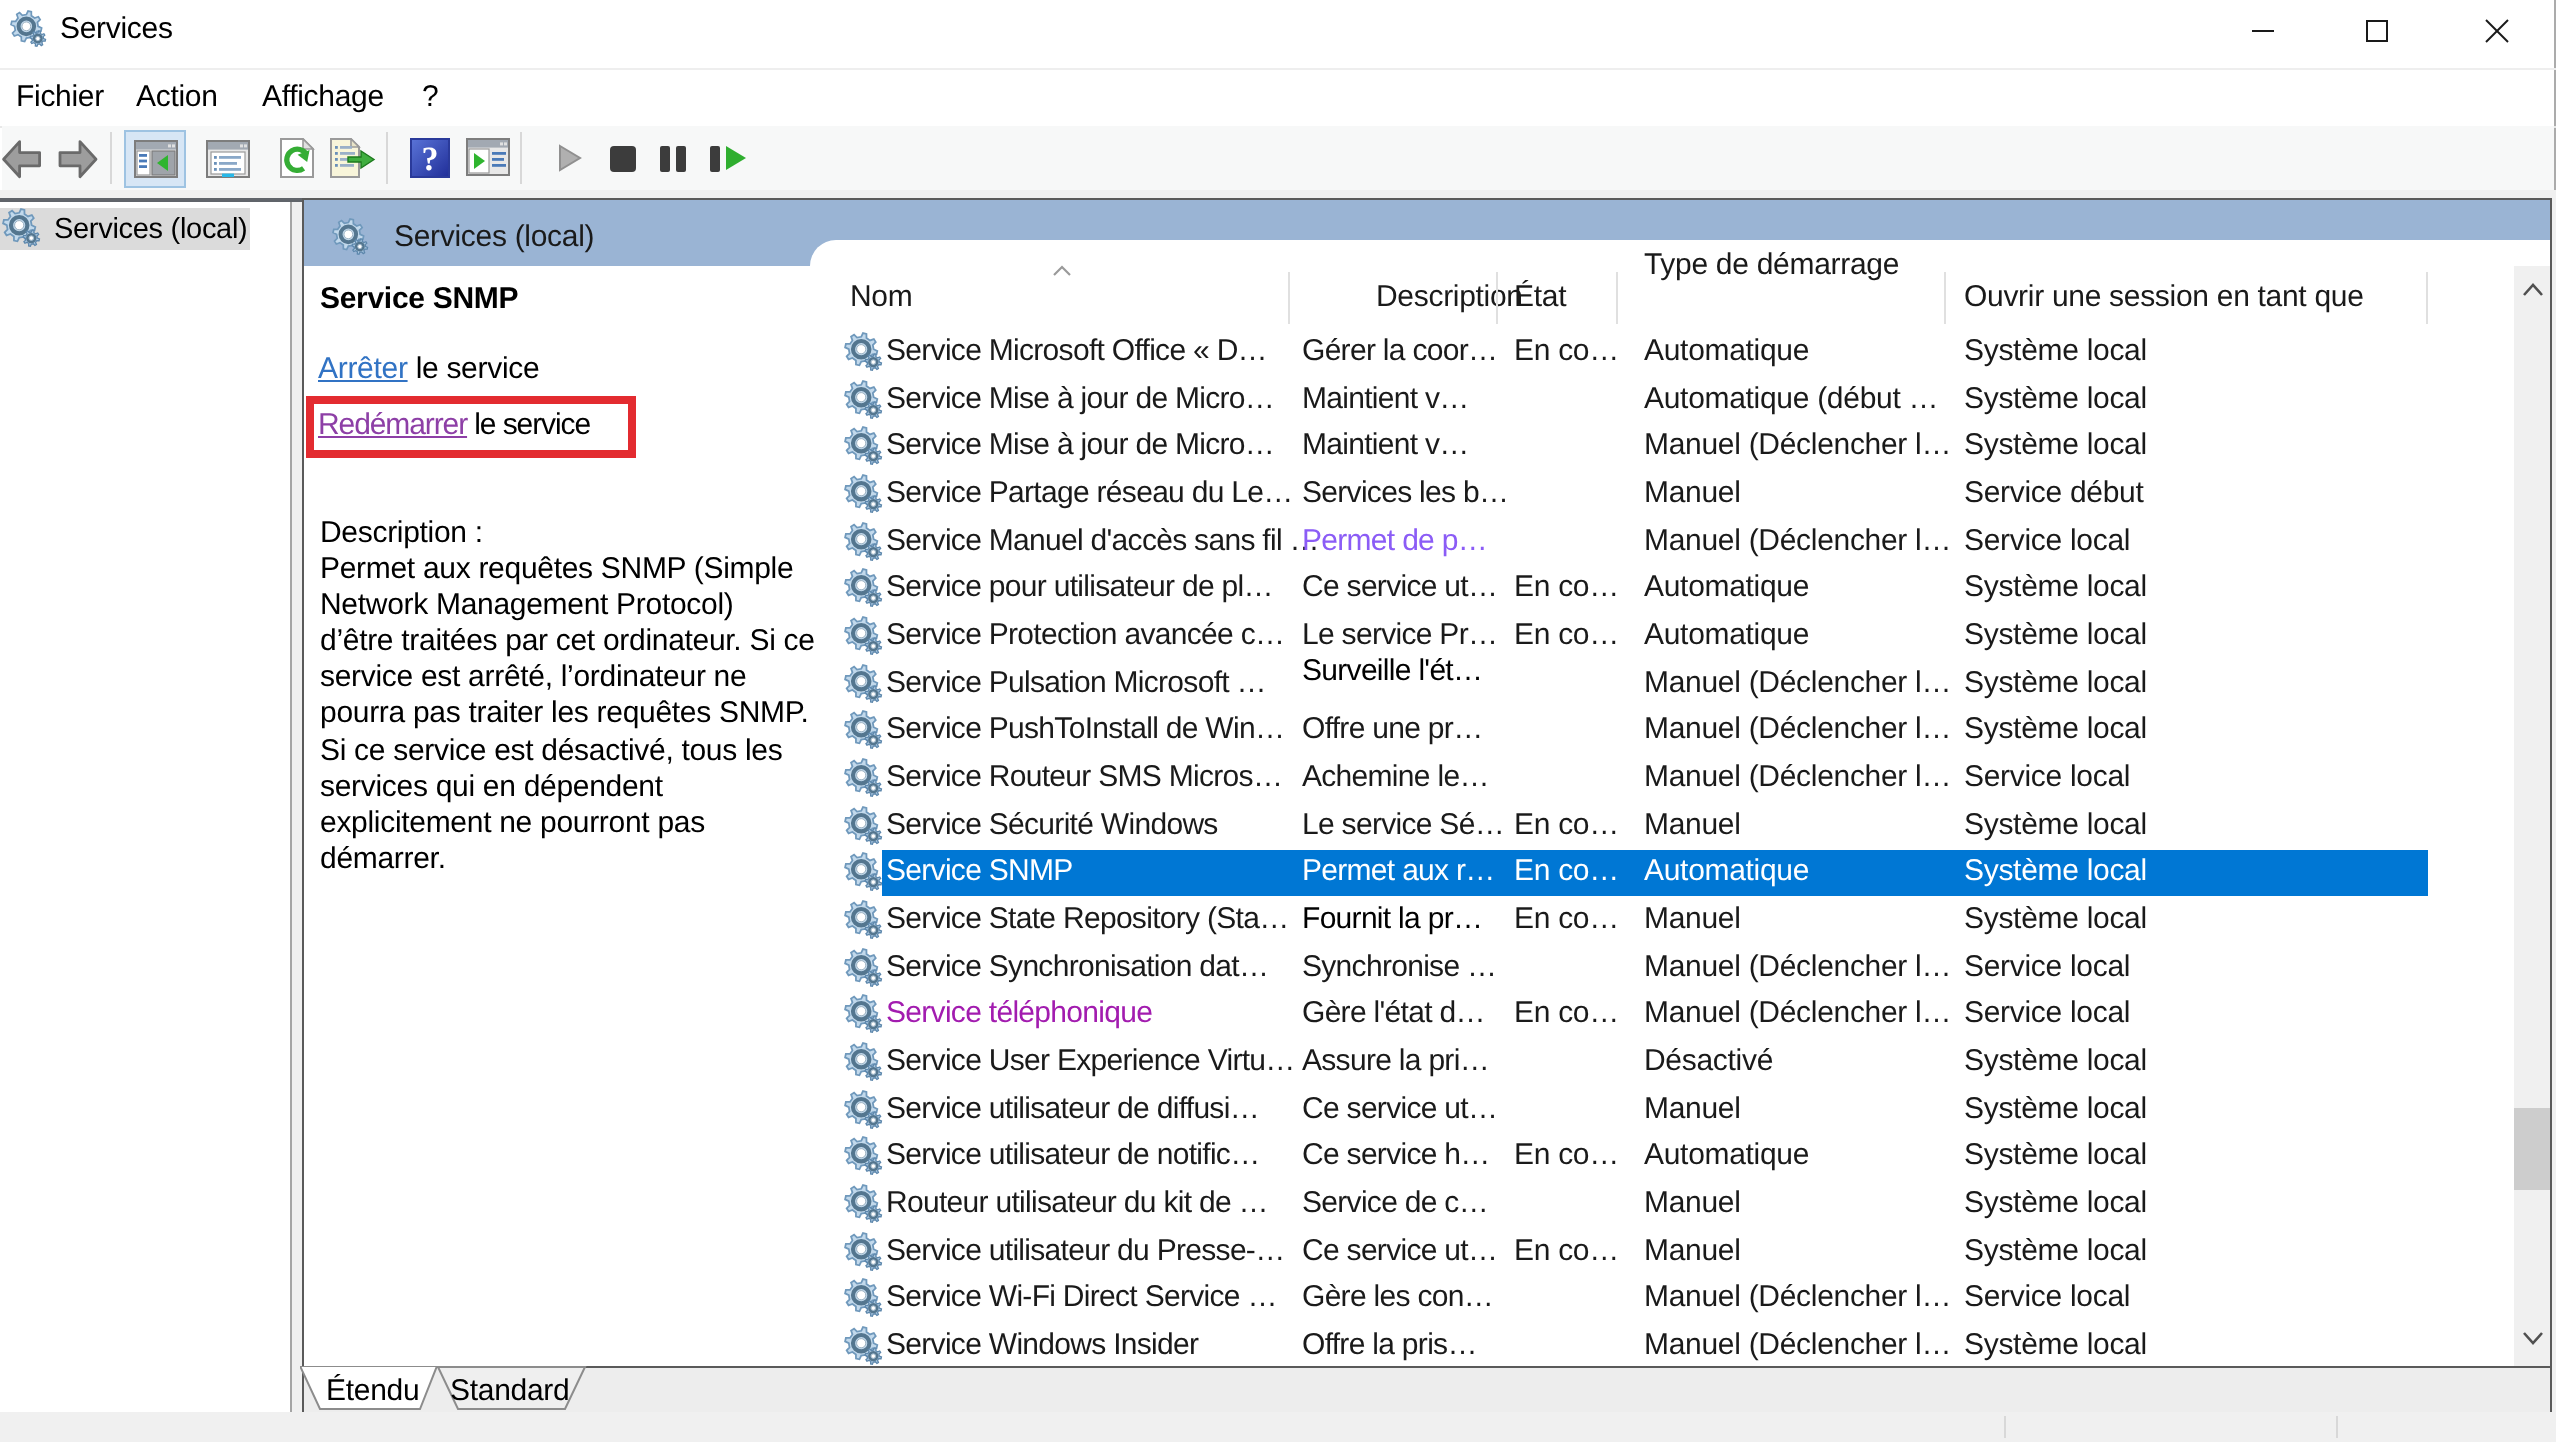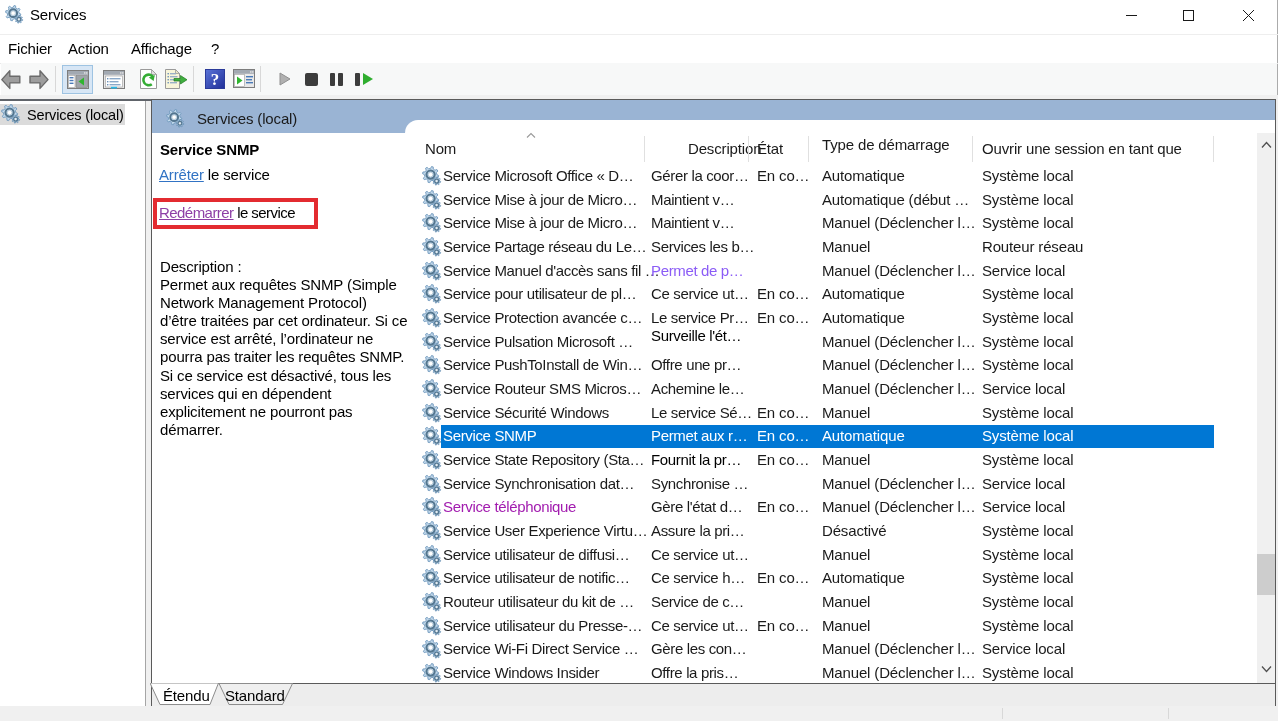--- a/index.html
+++ b/index.html
@@ -141,28 +141,28 @@
   </svg>
 <div class="txt" style="left:27px;top:107px;font-size:14.5px">Services (local)</div>
 <div class="abs" style="left:151px;top:99px;width:1125px;height:607px;background:#ffffff;border:1px solid #5a5a5a"></div>
 <div class="abs" style="left:152px;top:100px;width:1123px;height:33px;background:#9ab4d4"></div>
 <div class="abs" style="left:405px;top:120px;width:870px;height:13.5px;background:#fff;border-top-left-radius:13px"></div>
 <svg class="abs" style="left:166px;top:108.5px" width="19" height="19" viewBox="0 0 20 20">
     <use href="#gear"></use>
   </svg>
 <div class="txt" style="left:197px;top:109.5px;color:#1a1a1a">Services (local)</div>
 <div class="txt" style="left:160px;top:141px;font-weight:bold">Service SNMP</div>
-<div class="txt" style="left:159px;top:166px"><span style="color:#3173c4;text-decoration:underline">Arrêter</span> le service</div>
+<div class="txt" style="left:159px;top:176px"><span style="color:#3173c4;text-decoration:underline">Arrêter</span> le service</div>
 <div class="abs" style="left:153px;top:198px;width:165px;height:30.5px;border:4px solid #e32b30"></div>
 <div class="txt" style="left:159px;top:203.5px;letter-spacing:-0.55px"><span style="color:#8d3fa6;text-decoration:underline">Redémarrer</span> le service</div>
 <div class="txt" style="left:160px;top:258px;line-height:18.1px">Description :<br>Permet aux requêtes SNMP (Simple<br>Network Management Protocol)<br>d’être traitées par cet ordinateur. Si ce<br>service est arrêté, l’ordinateur ne<br>pourra pas traiter les requêtes SNMP.<br>Si ce service est désactivé, tous les<br>services qui en dépendent<br>explicitement ne pourront pas<br>démarrer.</div>
 <div class="txt" style="left:425px;top:140px;color:#1a1a1a">Nom</div>
 <div class="txt" style="left:688px;top:140px;color:#1a1a1a">Description</div>
 <div class="txt" style="left:757px;top:140px;color:#1a1a1a">État</div>
-<div class="txt" style="left:822px;top:136px;color:#1a1a1a">Type de démarrage</div>
+<div class="txt" style="left:822px;top:124px;color:#1a1a1a">Type de démarrage</div>
 <div class="txt" style="left:982px;top:140px;color:#1a1a1a">Ouvrir une session en tant que</div>
 <svg class="abs" style="left:526px;top:132px" width="10" height="7" viewBox="0 0 10 7">
     <path d="M1 5.5 L5 1.5 L9 5.5" fill="none" stroke="#9a9a9a" stroke-width="1.1"></path>
   </svg>
 <div class="abs" style="left:644px;top:136px;width:1px;height:26px;background:#e0e0e0"></div>
 <div class="abs" style="left:748px;top:136px;width:1px;height:26px;background:#e0e0e0"></div>
 <div class="abs" style="left:808px;top:136px;width:1px;height:26px;background:#e0e0e0"></div>
 <div class="abs" style="left:972px;top:136px;width:1px;height:26px;background:#e0e0e0"></div>
 <div class="abs" style="left:1213px;top:136px;width:1px;height:26px;background:#e0e0e0"></div>
 <svg class="abs" style="left:421.5px;top:166.0px" width="20" height="20" viewBox="0 0 20 20">
@@ -186,21 +186,21 @@
 <div class="txt" style="left:443px;top:214.2px;line-height:18px;letter-spacing:-0.35px;color:#1a1a1a">Service Mise à jour de Micro…</div>
 <div class="txt" style="left:651px;top:214.2px;line-height:18px;letter-spacing:-0.35px;color:#1a1a1a">Maintient v…</div>
 <div class="txt" style="left:822px;top:214.2px;line-height:18px;letter-spacing:-0.15px;color:#1a1a1a">Manuel (Déclencher l…</div>
 <div class="txt" style="left:982px;top:214.2px;line-height:18px;letter-spacing:-0.15px;color:#1a1a1a">Système local</div>
 <svg class="abs" style="left:421.5px;top:237.01px" width="20" height="20" viewBox="0 0 20 20">
     <use href="#gear"></use>
   </svg>
 <div class="txt" style="left:443px;top:237.9px;line-height:18px;letter-spacing:-0.35px;color:#1a1a1a">Service Partage réseau du Le…</div>
 <div class="txt" style="left:651px;top:237.9px;line-height:18px;letter-spacing:-0.35px;color:#1a1a1a">Services les b…</div>
 <div class="txt" style="left:822px;top:237.9px;line-height:18px;letter-spacing:-0.15px;color:#1a1a1a">Manuel</div>
-<div class="txt" style="left:982px;top:237.9px;line-height:18px;letter-spacing:-0.15px;color:#1a1a1a">Routeur réseau</div>
+<div class="txt" style="left:982px;top:237.9px;line-height:18px;letter-spacing:-0.15px;color:#1a1a1a">Service début</div>
 <svg class="abs" style="left:421.5px;top:260.68px" width="20" height="20" viewBox="0 0 20 20">
     <use href="#gear"></use>
   </svg>
 <div class="txt" style="left:443px;top:261.6px;line-height:18px;letter-spacing:-0.35px;color:#1a1a1a">Service Manuel d'accès sans fil …</div>
 <div class="txt" style="left:651px;top:261.6px;line-height:18px;letter-spacing:-0.35px;color:#8b5cf6">Permet de p…</div>
 <div class="txt" style="left:822px;top:261.6px;line-height:18px;letter-spacing:-0.15px;color:#1a1a1a">Manuel (Déclencher l…</div>
 <div class="txt" style="left:982px;top:261.6px;line-height:18px;letter-spacing:-0.15px;color:#1a1a1a">Service local</div>
 <svg class="abs" style="left:421.5px;top:284.35px" width="20" height="20" viewBox="0 0 20 20">
     <use href="#gear"></use>
   </svg>

